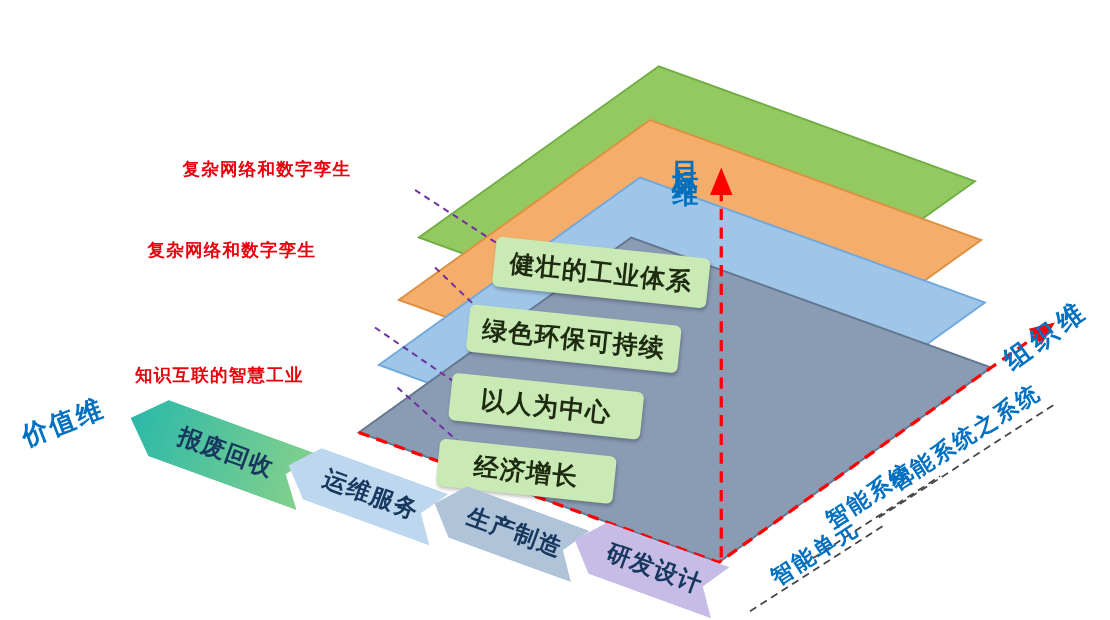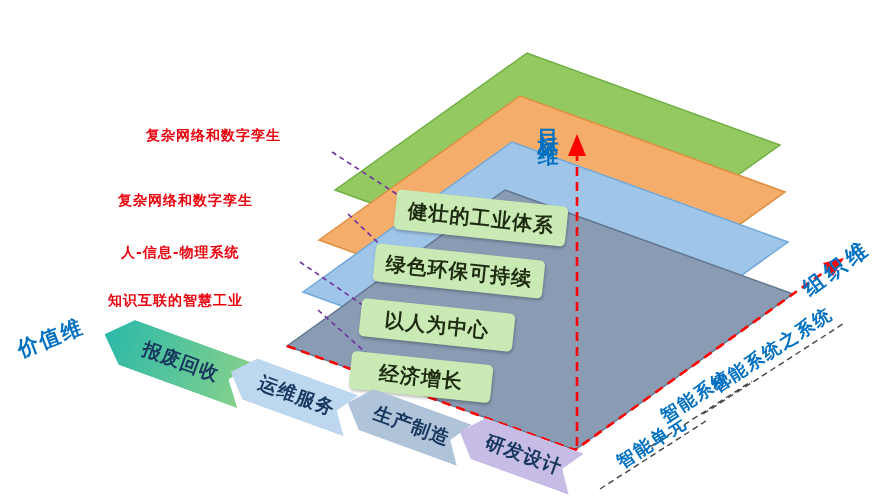--- a/index.html
+++ b/index.html
@@ -75,21 +75,20 @@
     </g>
   </svg>
 
   <div class="layer-label" style="left:395px;top:198px;width:172px;height:40px">健壮的工业体系</div>
   <div class="layer-label" style="left:374px;top:252px;width:170px;height:38px">绿色环保可持续</div>
   <div class="layer-label" style="left:360px;top:306px;width:154px;height:38px">以人为中心</div>
   <div class="layer-label" style="left:350px;top:358px;width:142px;height:38px">经济增长</div>
 
   <div class="anno" style="left:146px;top:127px">复杂网络和数字孪生</div>
   <div class="anno" style="left:118px;top:192px">复杂网络和数字孪生</div>
-  <div class="anno" style="left:121px;top:244px">人-信息-物理系统</div>
   <div class="anno" style="left:108px;top:292px">知识互联的智慧工业</div>
 
   <div id="goal-label" class="axis-label" style="left:534px;top:112px">目标维</div>
   <div id="org-label" class="axis-label" style="left:798px;top:254px">组织维</div>
   <div id="value-label" class="axis-label" style="left:16px;top:324px">价值维</div>
 
   <div class="vc vc-grad" style="left: 100px; top: 336px; width: 150px; height: 48px; --c1: #2BB9A9; --c2: #83D08C;">报废回收</div>
   <div class="vc" style="left: 227px; top: 372px; width: 128px; height: 44px; background-color: rgb(189, 215, 238);">运维服务</div>
   <div class="vc" style="left: 344px; top: 402px; width: 124px; height: 44px; background-color: rgb(175, 195, 217);">生产制造</div>
   <div class="vc" style="left: 456px; top: 431px; width: 124px; height: 44px; background-color: rgb(198, 188, 230);">研发设计</div>

